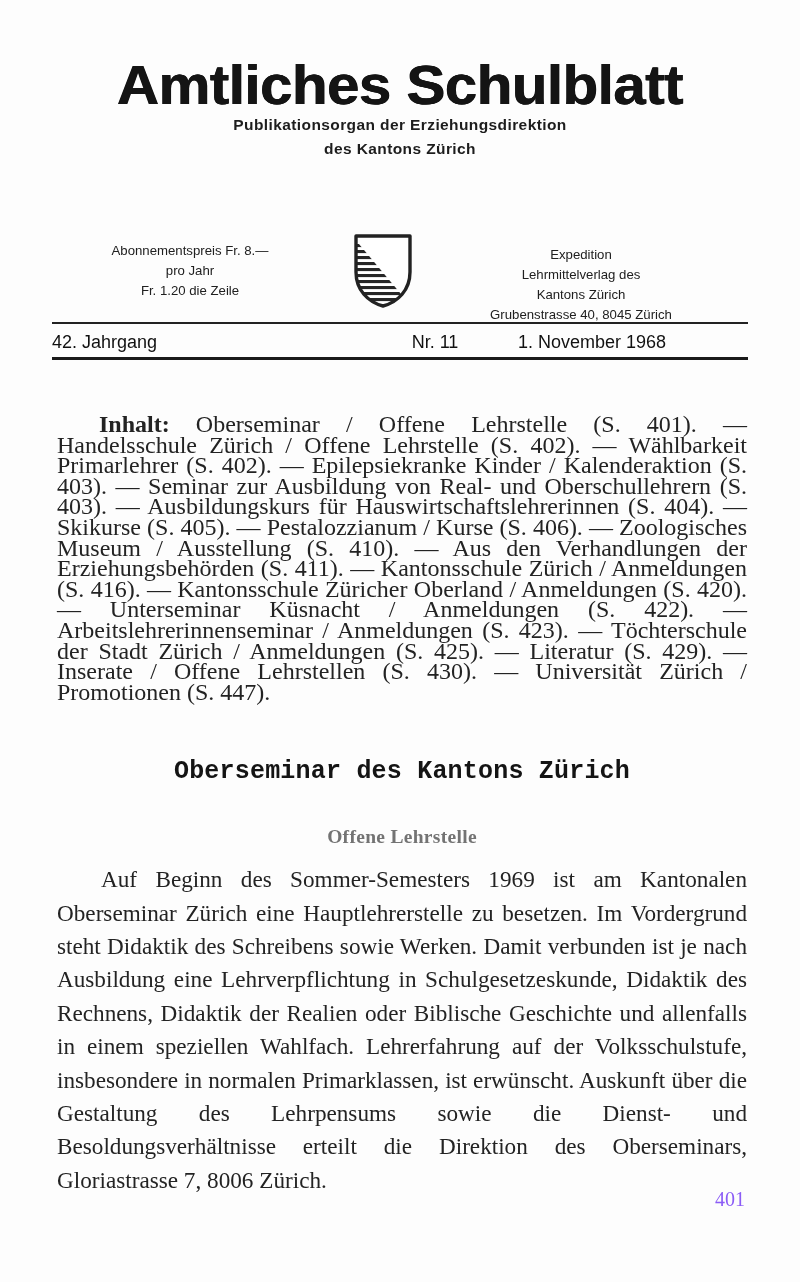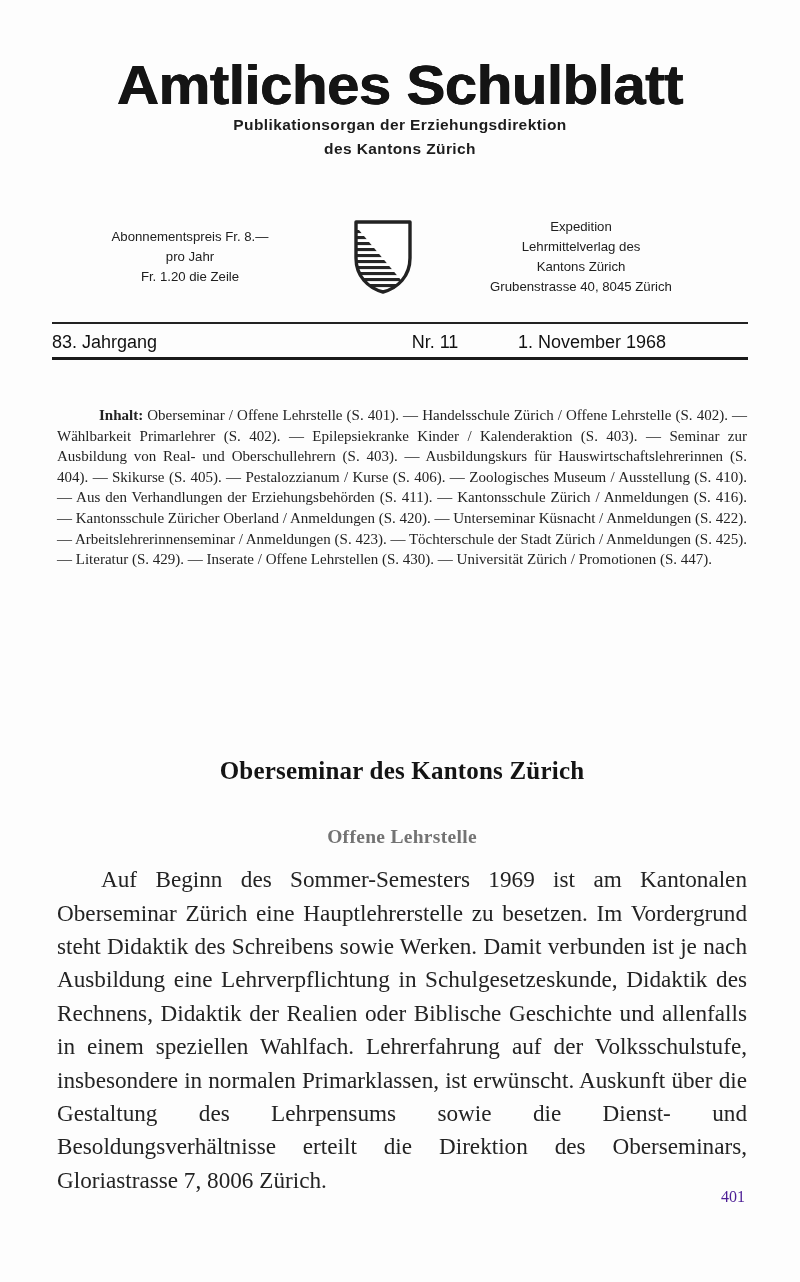--- a/index.html
+++ b/index.html
@@ -65,21 +65,21 @@
   }
   .info-col {
     font-family: "Liberation Sans", sans-serif;
     font-size: 13.2px;
     line-height: 1.52;
     color: #202020;
     text-align: center;
     white-space: nowrap;
   }
   .info-col.left  { width: 300px; padding-top: 2px; }
-  .info-col.right { width: 310px; padding-top: 2px; }
+  .info-col.right { width: 310px; padding-top: 2px; margin-top: 28px; }
   .info-col .strong { font-weight: normal; }
 
   .shield-wrap {
     width: 70px;
     display: flex;
     justify-content: center;
     padding-top: 2px;
   }
 
   .notice-line {
@@ -128,39 +128,39 @@
   .issue-bar .nummer   { flex: 1 1 auto;  text-align: center; }
   .issue-bar .datum    { flex: 0 0 230px; text-align: left; }
 
   
   .toc {
     position: absolute;
     left: 57px;
     top: 390px;
     width: 690px;
     font-family: "Liberation Serif", serif;
-    font-size: 15px;
+    font-size: 24px;
     line-height: 20.6px;
     text-align: justify;
     text-justify: inter-word;
     color: #232323;
     text-indent: 42px;
   }
   .toc .inhalt-label {
     font-weight: bold;
   }
 
   
   .article-title {
     position: absolute;
     left: 57px;
     top: 740px;
     width: 690px;
     text-align: center;
-    font-family: Liberation Serif, serif;
+    font-family: Liberation Mono, monospace;
     font-weight: bold;
     font-size: 25px;
     letter-spacing: 0.2px;
     color: #141414;
   }
   .article-subtitle {
     position: absolute;
     left: 57px;
     top: 810px;
     width: 690px;
@@ -183,22 +183,22 @@
     text-justify: inter-word;
     text-indent: 44px;
     color: #232323;
   }
 
   .page-number {
     position: absolute;
     right: 55px;
     top: 1188px;
     font-family: "Liberation Serif", serif;
-    font-size: 16px;
-    color: #4c1d95;
+    font-size: 20px;
+    color: #8b5cf6;
   }
 </style>
 </head>
 <body>
 
 <div class="page">
 
   <div class="masthead">
     <div class="paper-title">Amtliches Schulblatt</div>
     <div class="subtitle-block">
@@ -239,21 +239,21 @@
       <div>Expedition</div>
       <div>Lehrmittelverlag des</div>
       <div class="strong">Kantons Zürich</div>
       <div>Grubenstrasse 40, 8045 Zürich</div>
     </div>
   </div>
 
 
   <div class="rule-top"></div>
   <div class="issue-bar">
-    <div class="jahrgang">83. Jahrgang</div>
+    <div class="jahrgang">42. Jahrgang</div>
     <div class="nummer">Nr. 11</div>
     <div class="datum">1. November 1968</div>
   </div>
   <div class="rule-bottom"></div>
 
   <p class="toc"><span class="inhalt-label">Inhalt:</span><span> Oberseminar / Offene Lehrstelle (S. 401). — Handelsschule Zürich / Offene Lehrstelle (S. 402). — Wählbarkeit Primarlehrer (S. 402). — Epilepsiekranke Kinder / Kalenderaktion (S. 403). — Seminar zur Ausbildung von Real- und Oberschullehrern (S. 403). — Ausbildungskurs für Hauswirtschaftslehrerinnen (S. 404). — Skikurse (S. 405). — Pestalozzianum / Kurse (S. 406). — Zoologisches Museum / Ausstellung (S. 410). — Aus den Verhandlungen der Erziehungsbehörden (S. 411). — Kantonsschule Zürich / Anmeldungen (S. 416). — Kantonsschule Züricher Oberland / Anmeldungen (S. 420). — Unterseminar Küsnacht / Anmeldungen (S. 422). — Arbeitslehrerinnenseminar / Anmeldungen (S. 423). — Töchterschule der Stadt Zürich / Anmeldungen (S. 425). — Literatur (S. 429). — Inserate / Offene Lehrstellen (S. 430). — Universität Zürich / Promotionen (S. 447).</span></p>
 
   <h1 class="article-title">Oberseminar des Kantons Zürich</h1>
   <h2 class="article-subtitle">Offene Lehrstelle</h2>
   <p class="article-body">Auf Beginn des Sommer-Semesters 1969 ist am Kantonalen Oberseminar Zürich eine Hauptlehrerstelle zu besetzen. Im Vordergrund steht Didaktik des Schreibens sowie Werken. Damit verbunden ist je nach Ausbildung eine Lehrverpflichtung in Schulgesetzeskunde, Didaktik des Rechnens, Didaktik der Realien oder Biblische Geschichte und allenfalls in einem speziellen Wahlfach. Lehrerfahrung auf der Volksschulstufe, insbesondere in normalen Primarklassen, ist erwünscht. Auskunft über die Gestaltung des Lehrpensums sowie die Dienst- und Besoldungsverhältnisse erteilt die Direktion des Oberseminars, Gloriastrasse 7, 8006 Zürich.</p>

